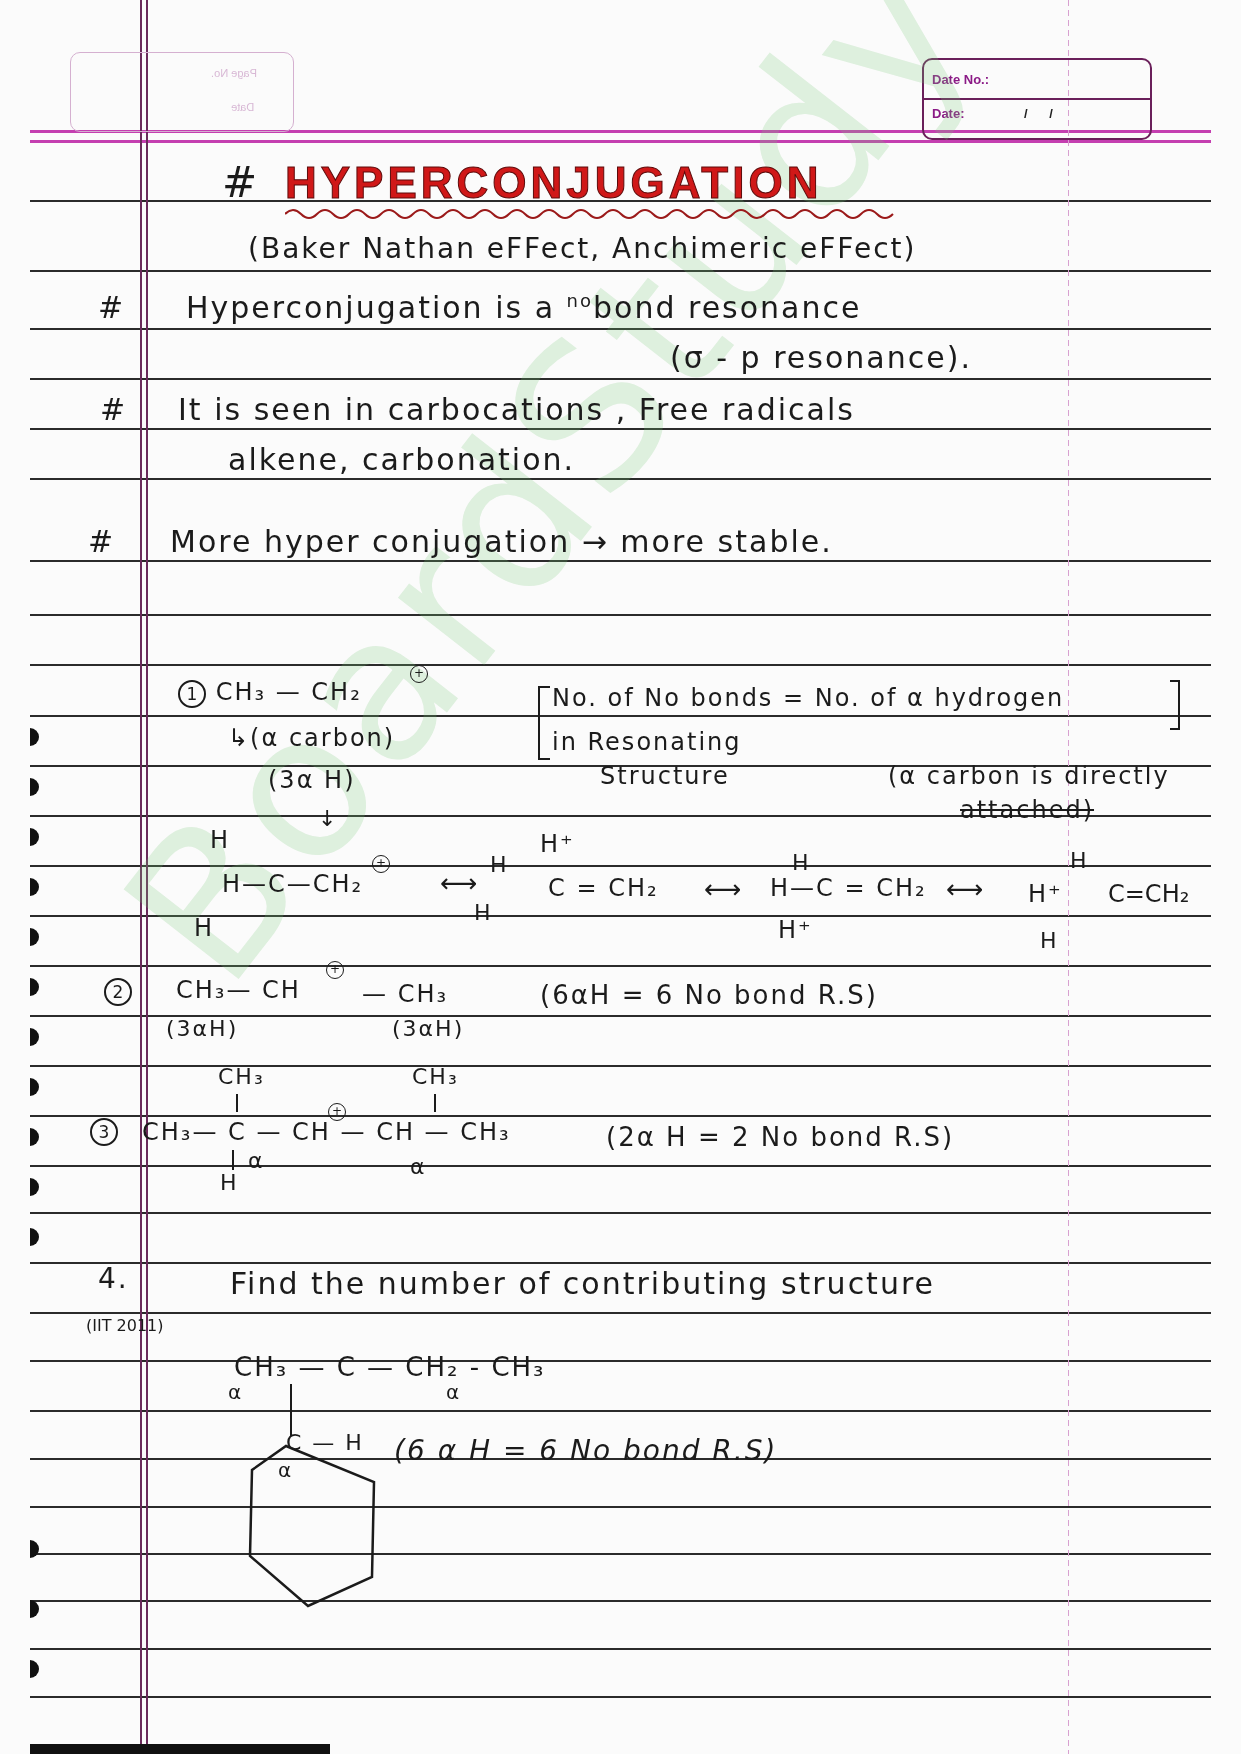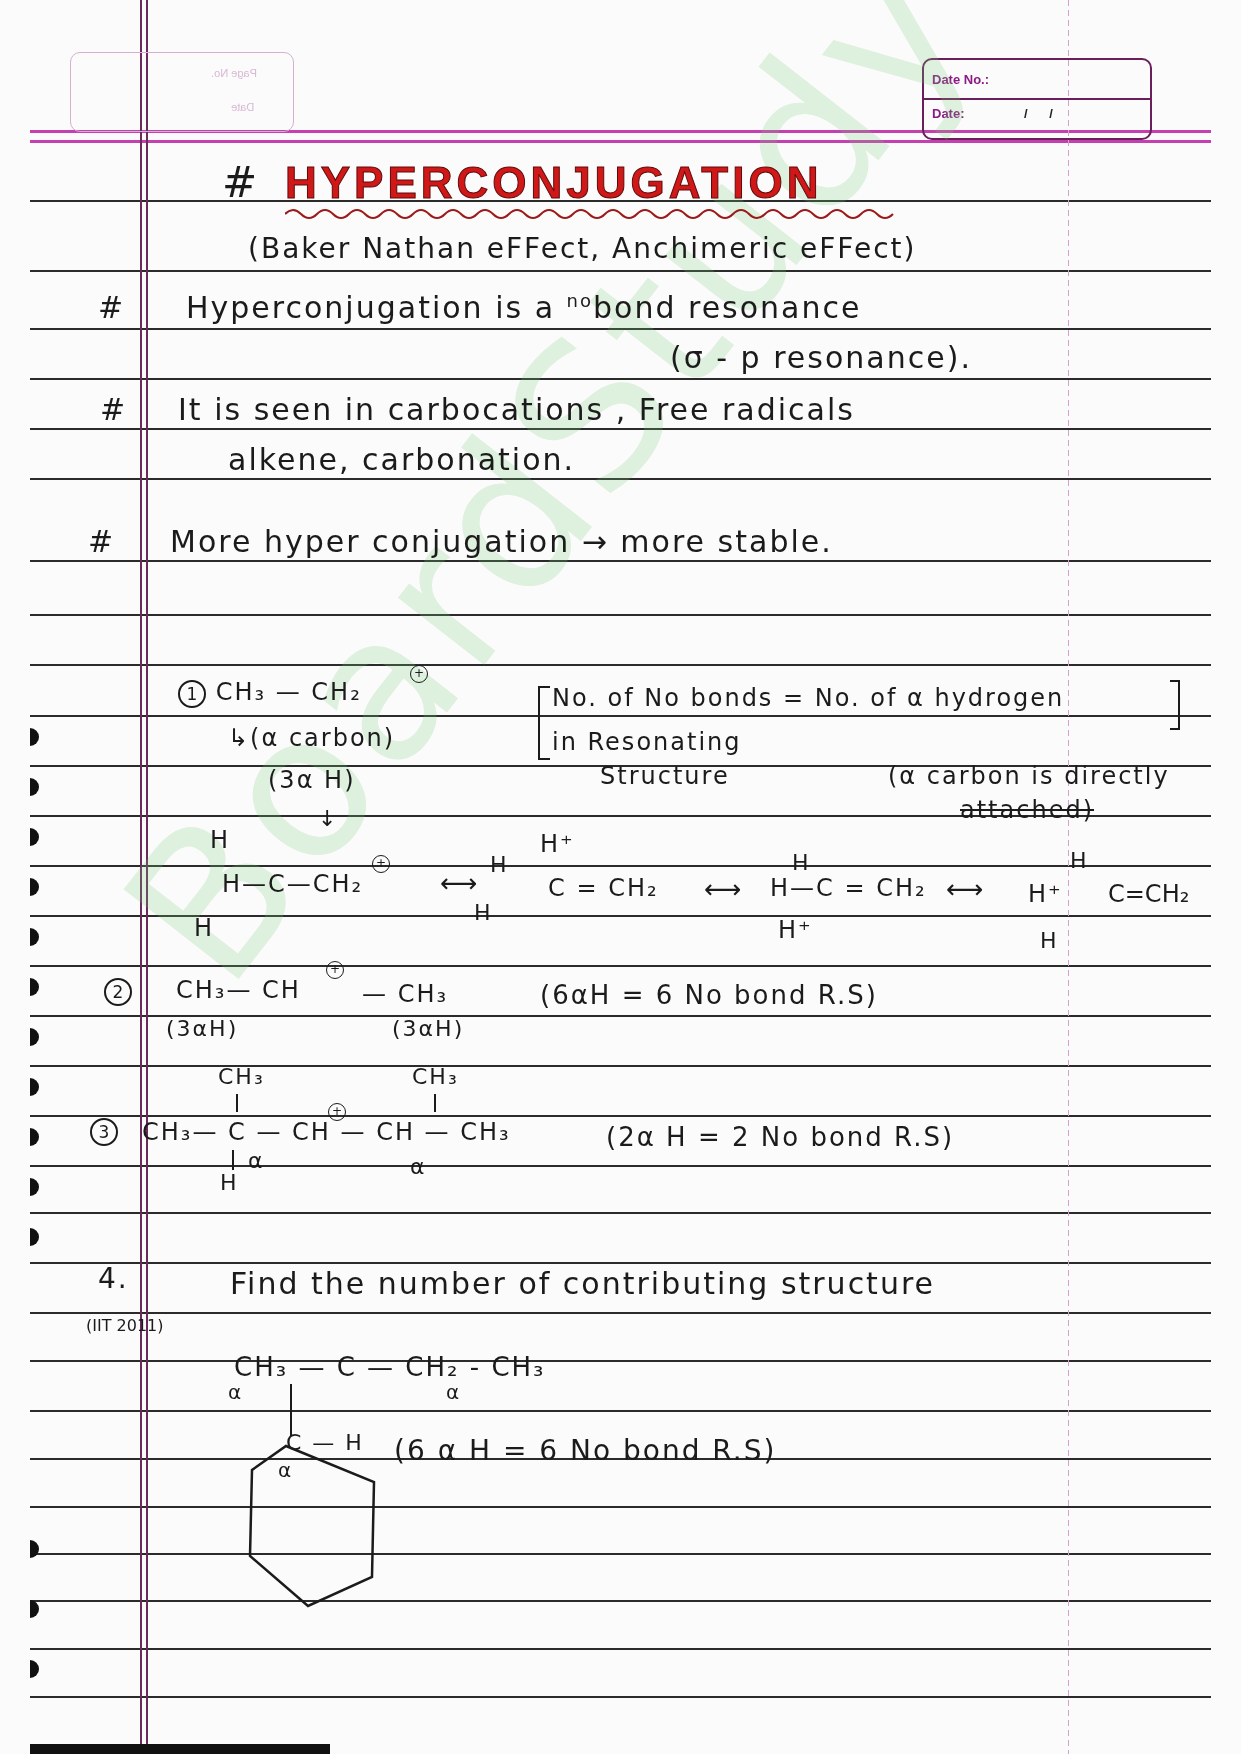--- a/index.html
+++ b/index.html
@@ -180,20 +180,20 @@
 
   <div class="hw" style="left:98px;top:1262px;font-size:28px;">4.</div>
   <div class="hw" style="left:230px;top:1266px;font-size:30px;">Find  the  number  of contributing  structure</div>
   <div class="hw" style="left:86px;top:1316px;font-size:16px;letter-spacing:0;">(IIT 2011)</div>
   <div class="hw" style="left:234px;top:1352px;font-size:26px;">CH₃ — C — CH₂ - CH₃</div>
   <div class="hw" style="left:228px;top:1380px;font-size:20px;">α</div>
   <div class="hw" style="left:446px;top:1380px;font-size:20px;">α</div>
   <div style="position:absolute;left:290px;top:1384px;width:2px;height:52px;background:#1b1b1b;"></div>
   <div class="hw" style="left:286px;top:1430px;font-size:22px;">C — H</div>
   <div class="hw" style="left:278px;top:1458px;font-size:20px;">α</div>
-  <div class="hw" style="left:394px;top:1434px;font-size:28px;">(6 α H = 6 No bond  R.S)</div>
+  <div class="hw" style="left:394px;top:1434px;font-size:28px;font-style:italic;">(6 α H = 6 No bond  R.S)</div>
 
   <svg style="position:absolute;left:240px;top:1440px;" width="170" height="170" viewBox="0 0 170 170">
     <polygon points="46,6 134,42 132,137 68,166 10,116 12,30" fill="none" stroke="#1b1b1b" stroke-width="2.5" transform="translate(0,0)"></polygon>
   </svg>
 
   <div class="bottom-bar"></div>
 </div>
 
 </body></html>

